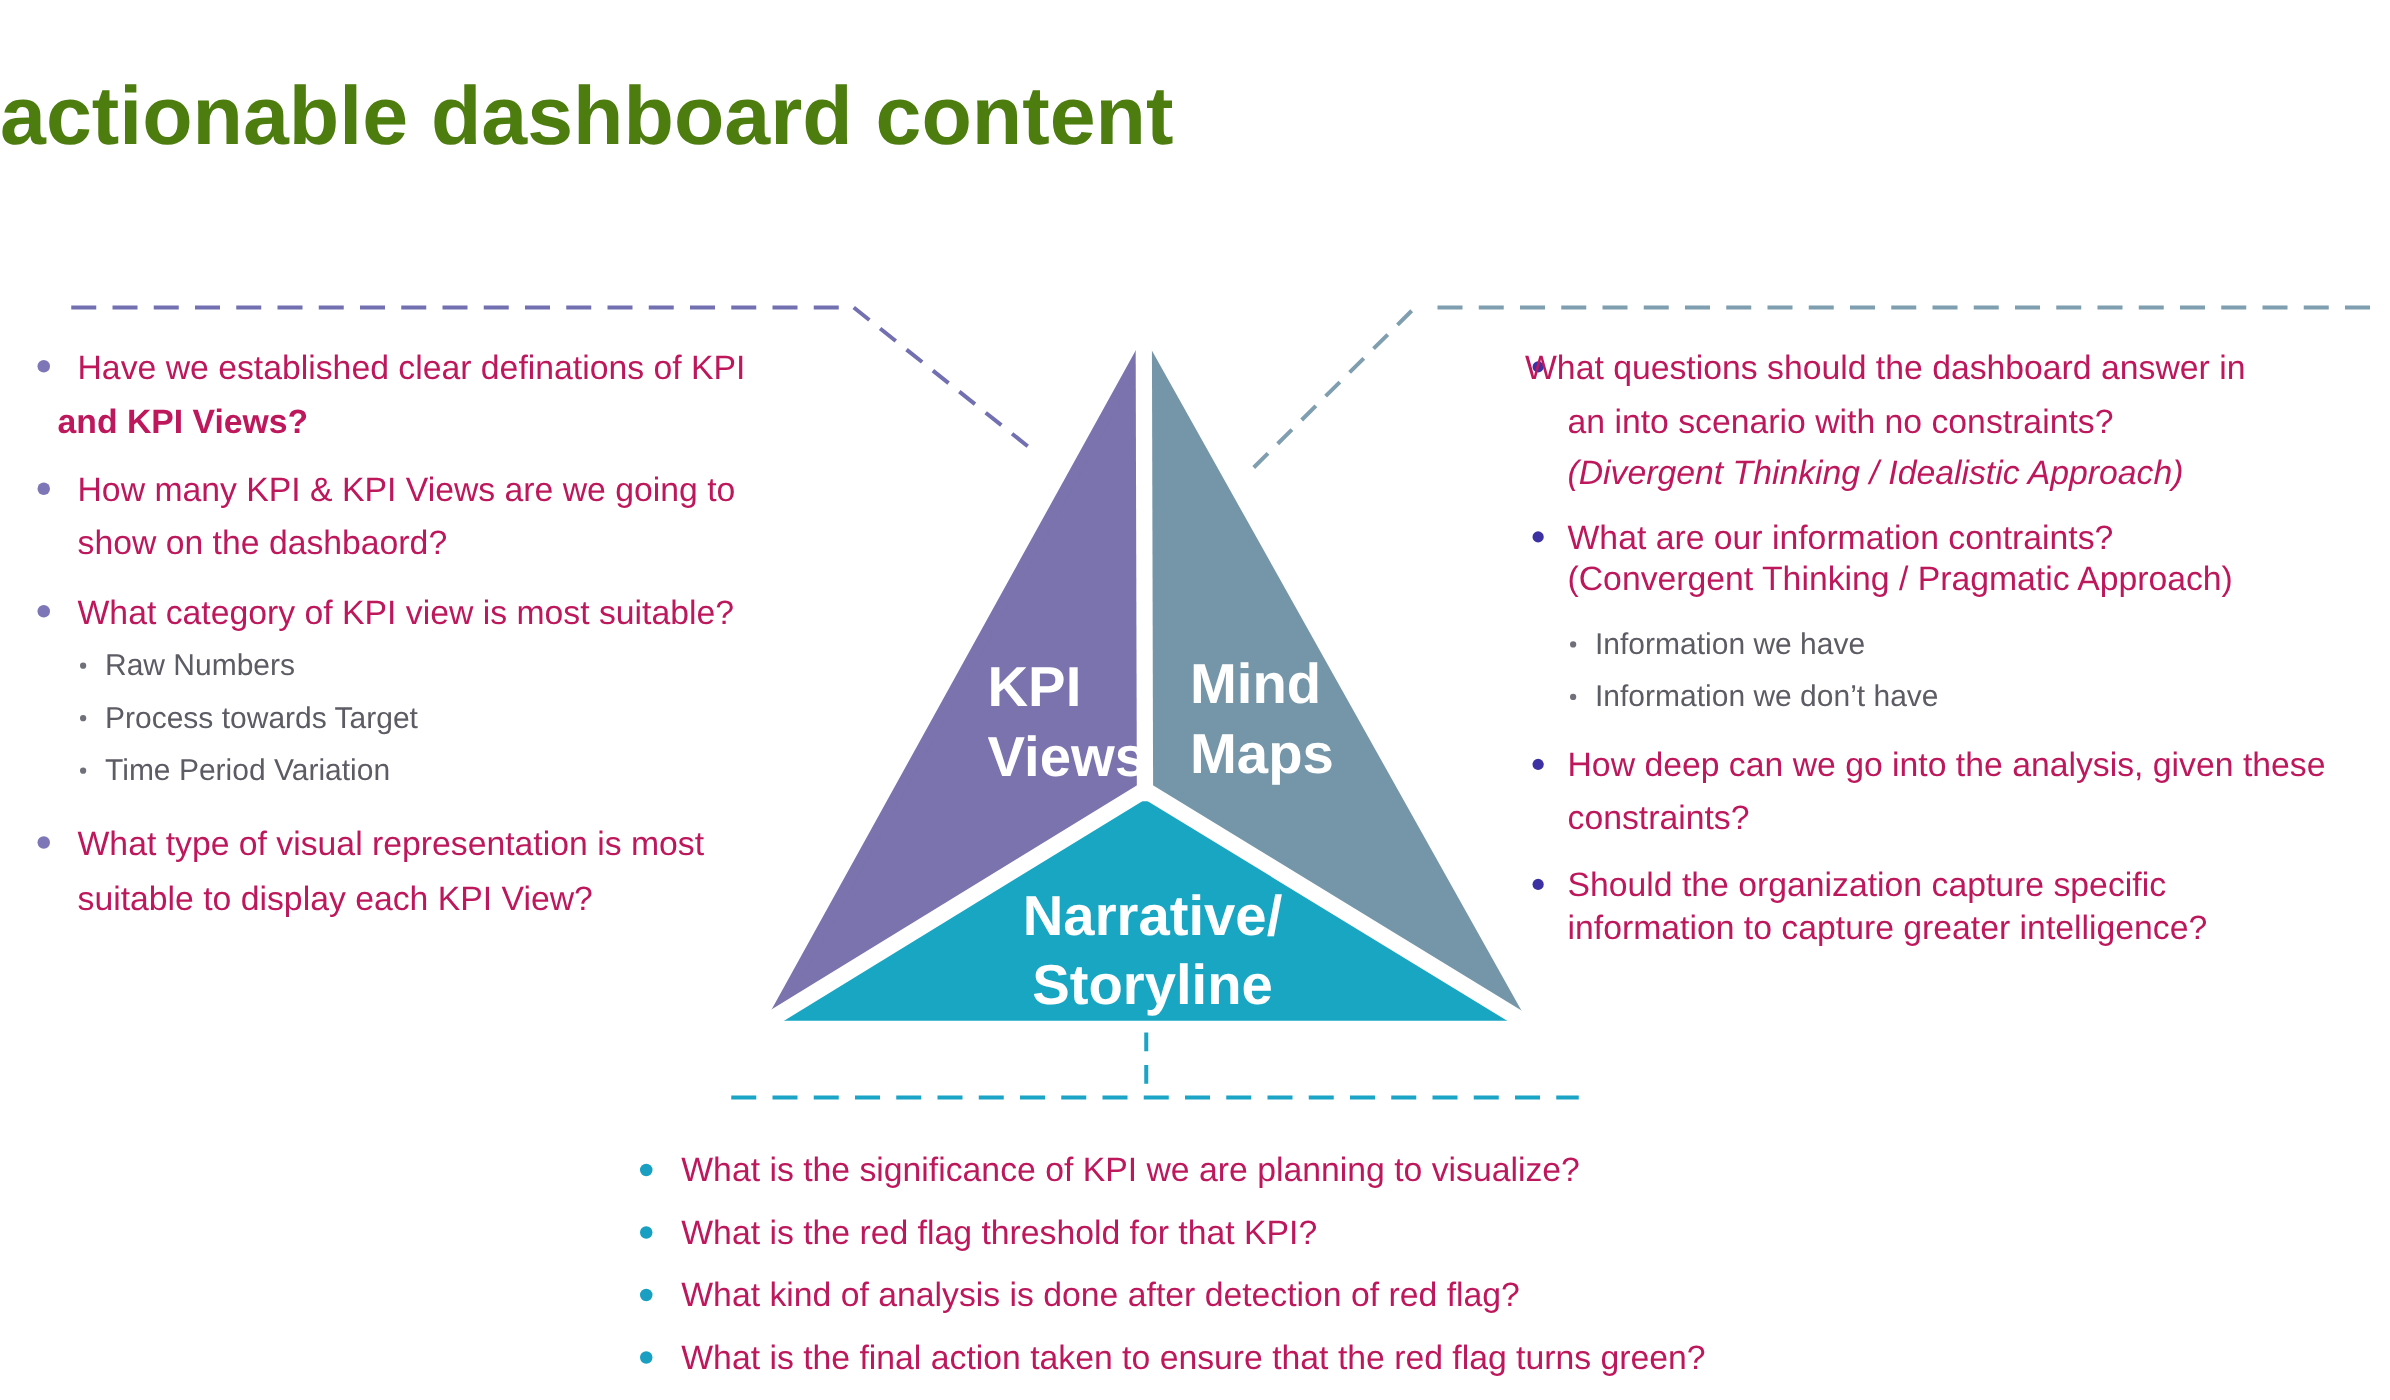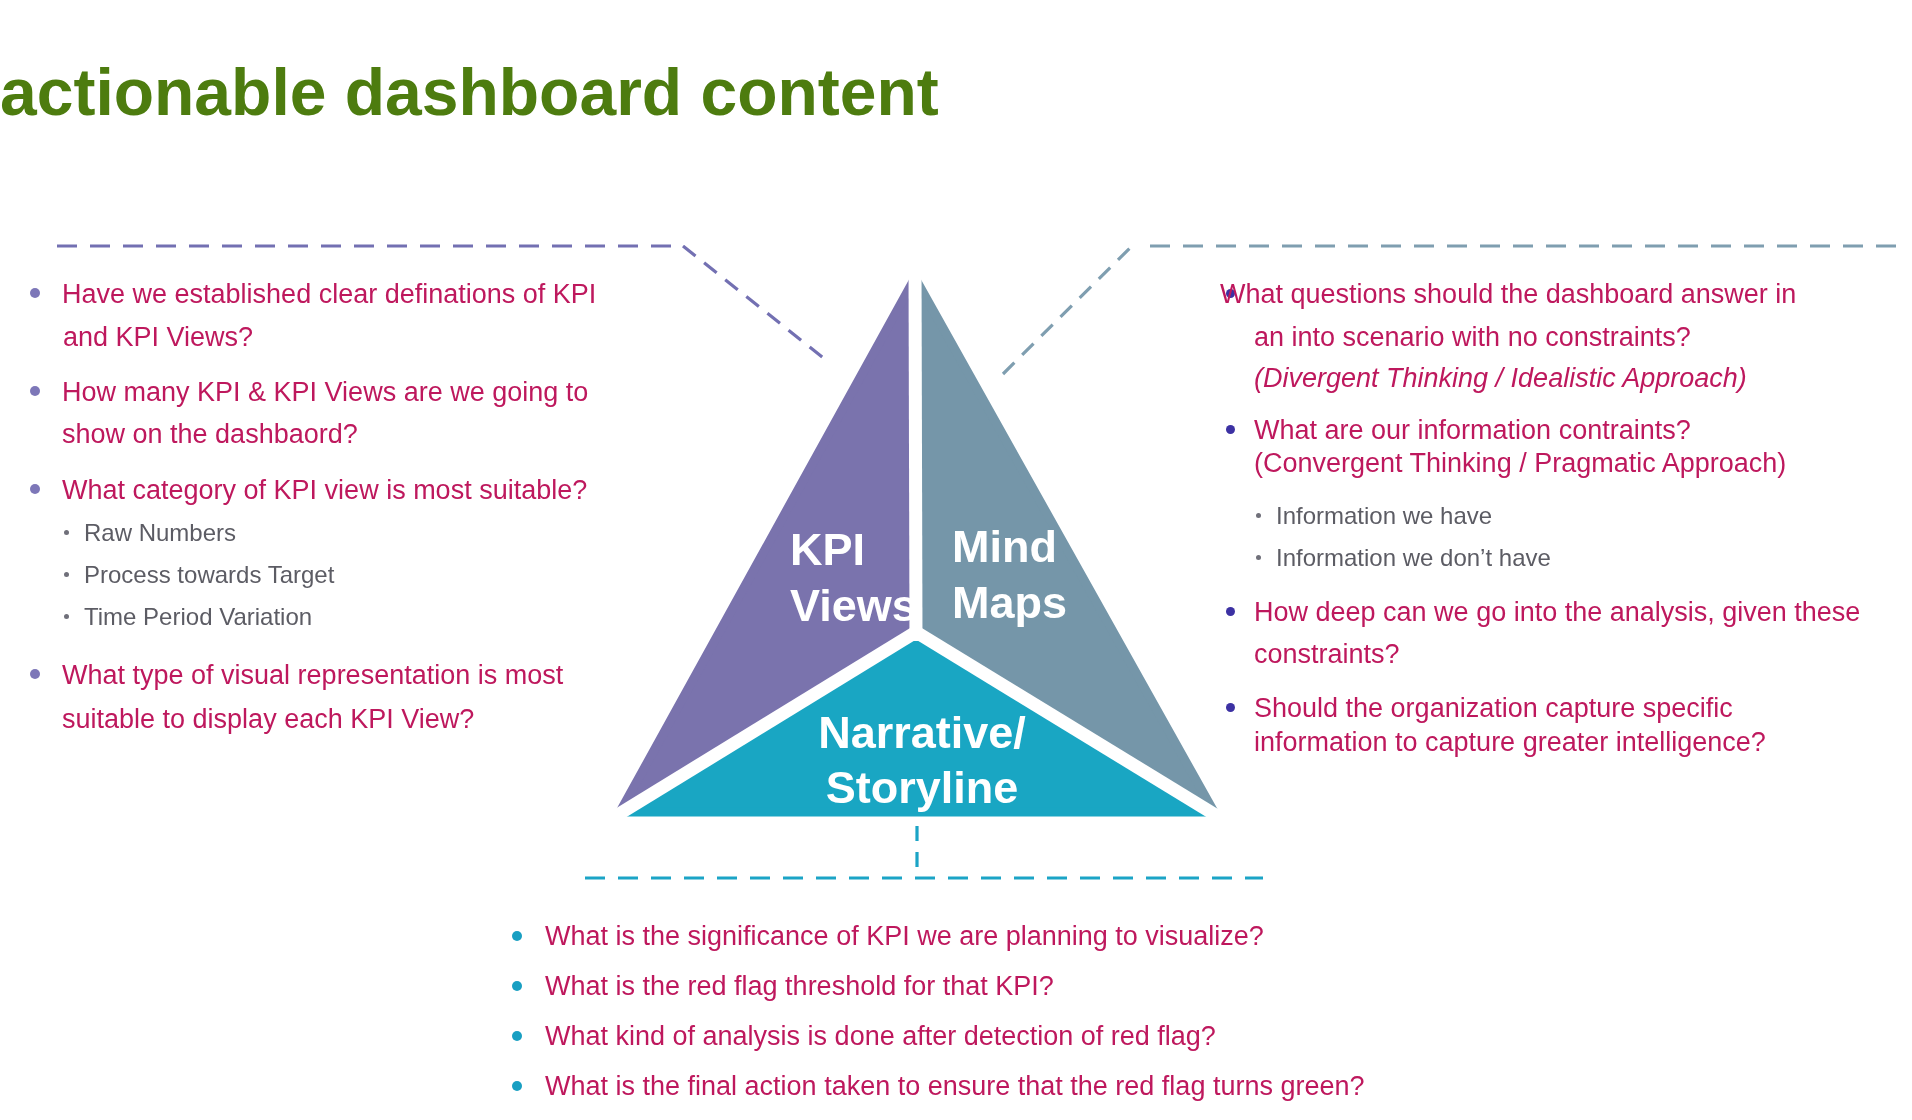--- a/index.html
+++ b/index.html
@@ -55,21 +55,21 @@
     <text class="tri-label" x="790" y="621" font-size="45">Views</text>
     <text class="tri-label" x="952" y="562" font-size="45">Mind</text>
     <text class="tri-label" x="952" y="618" font-size="45">Maps</text>
     <text class="tri-label" x="922" y="748" font-size="45" text-anchor="middle">Narrative/</text>
     <text class="tri-label" x="922" y="803" font-size="45" text-anchor="middle">Storyline</text>
   </svg>
 
   <div>
     <span class="dot dot-purple" style="left:30px;top:288px;"></span>
     <div class="ln" style="left:62px;top:278px;">Have we established clear definations of KPI</div>
-    <div class="ln" style="left:63px;top:321px;">and KPI Views?</div>
+    <div class="ln" style="left:46px;top:321px;font-weight:bold;">and KPI Views?</div>
 
     <span class="dot dot-purple" style="left:30px;top:386px;"></span>
     <div class="ln" style="left:62px;top:376px;">How many KPI &amp; KPI Views are we going to</div>
     <div class="ln" style="left:62px;top:418px;">show on the dashbaord?</div>
 
     <span class="dot dot-purple" style="left:30px;top:484px;"></span>
     <div class="ln" style="left:62px;top:474px;">What category of KPI view is most suitable?</div>
 
     <span class="sdot" style="left:64px;top:530px;"></span>
     <div class="ln sub" style="left:84px;top:517px;">Raw Numbers</div>

